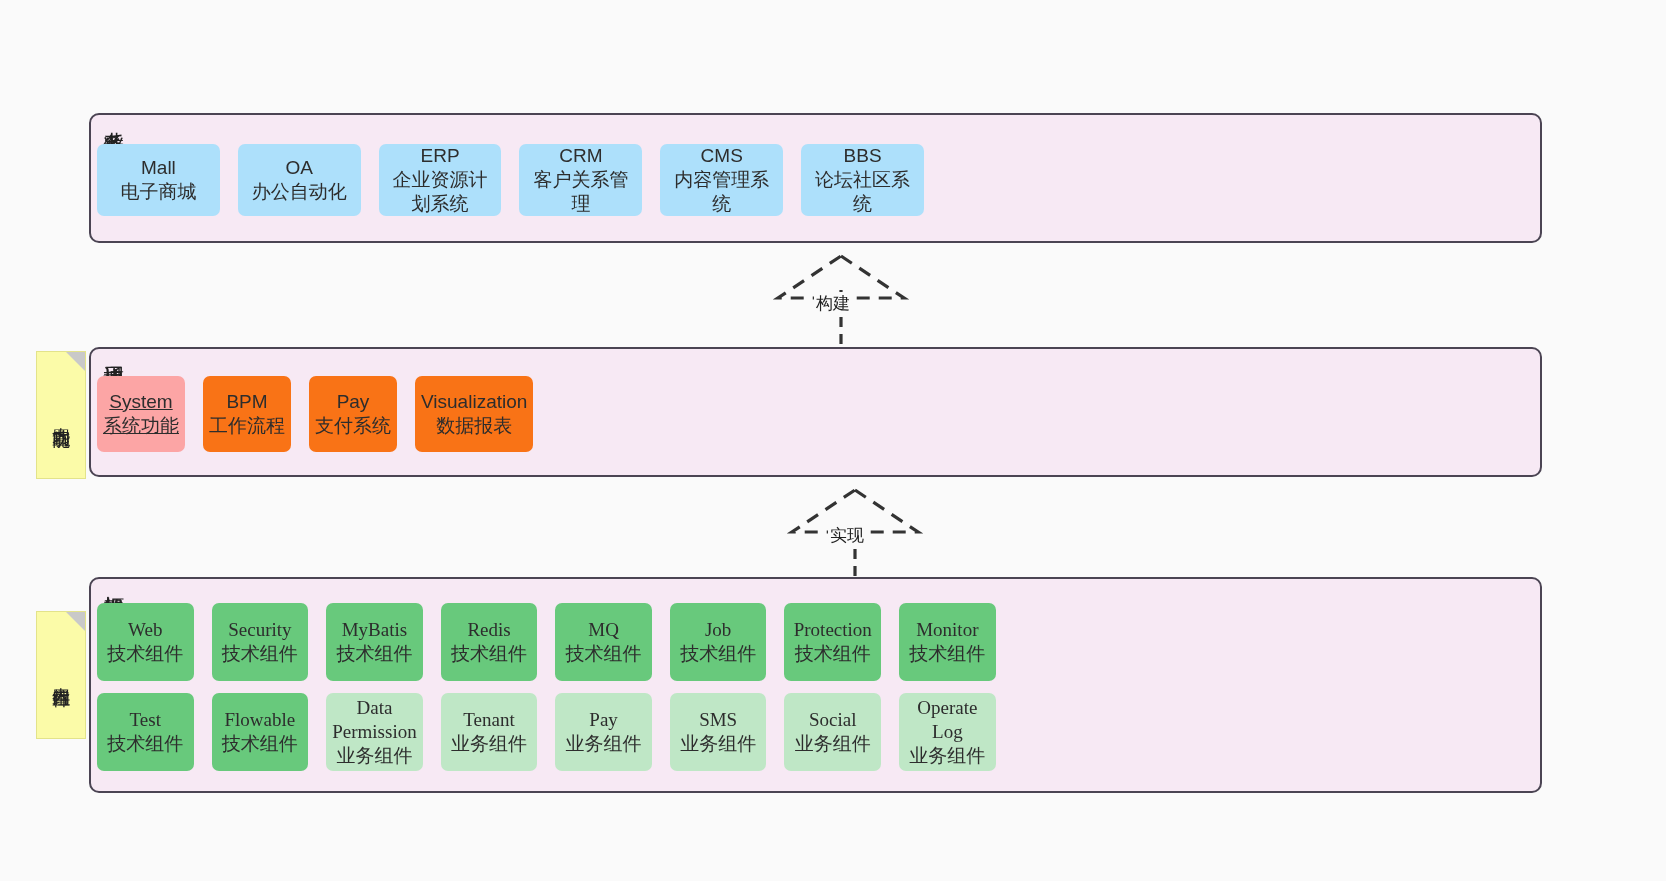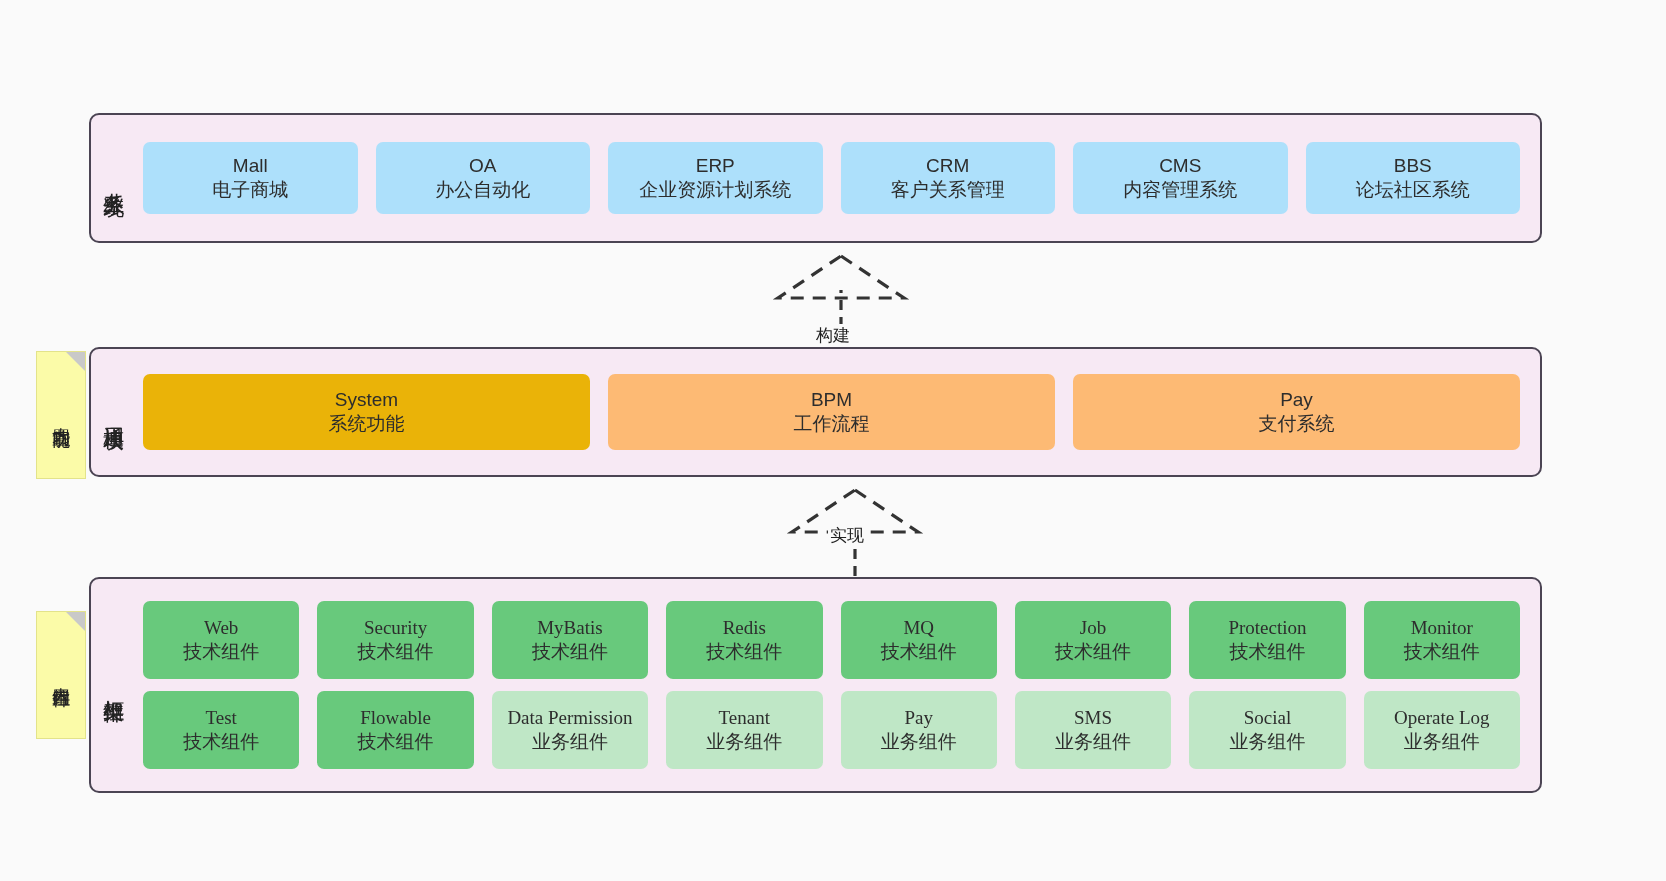--- a/index.html
+++ b/index.html
@@ -22,21 +22,22 @@
   }
 
   
   .layer {
     position: absolute;
     box-sizing: border-box;
     background: #f7e9f4;
     border: 2px solid #4b4453;
     border-radius: 10px;
     display: flex;
-    align-items: center;
+    align-items: flex-start;
+    flex-direction: column;
   }
   .layer-title {
     flex: 0 0 auto;
     width: 46px;
     display: flex;
     align-items: center;
     justify-content: center;
     font-size: 21px;
     line-height: 1.12;
     letter-spacing: 1px;
@@ -89,25 +90,26 @@
   }
 
   
   #layer-modules {
     left: 89px;
     top: 347px;
     width: 1453px;
     height: 130px;
   }
   #layer-modules .cell {
-    background: #fdba74;
+    background: #f97316;
     height: 76px;
   }
   #layer-modules .cell.strong {
-    background: #eab308;
+    background: #fca5a5;
+    text-decoration: underline;
   }
 
   
   #layer-framework {
     left: 89px;
     top: 577px;
     width: 1453px;
     height: 216px;
   }
   #layer-framework .layer-body { gap: 12px; font-family: Liberation Serif, serif; }
@@ -175,21 +177,20 @@
   }
   #connector-build {
     left: 756px;
     top: 254px;
     width: 170px;
     height: 90px;
   }
   #connector-build .connector-label {
     left: 58px;
     top: 38px;
-    margin-top: 32px;
   }
   #connector-impl {
     left: 770px;
     top: 488px;
     width: 170px;
     height: 88px;
   }
   #connector-impl .connector-label {
     left: 58px;
     top: 36px;
@@ -250,20 +251,24 @@
           <span class="t2">系统功能</span>
         </div>
         <div class="cell">
           <span class="t1">BPM</span>
           <span class="t2">工作流程</span>
         </div>
         <div class="cell">
           <span class="t1">Pay</span>
           <span class="t2">支付系统</span>
         </div>
+        <div class="cell">
+          <span class="t1">Visualization</span>
+          <span class="t2">数据报表</span>
+        </div>
       </div>
     </div>
   </div>
 
   <div class="connector" id="connector-impl">
     <svg width="170" height="88" viewBox="0 0 170 88">
       <path d="M85 88 L85 36" stroke="#333" stroke-width="3.2" stroke-dasharray="10,7" fill="none"></path>
       <path d="M85 2 L148 44 L22 44 Z" stroke="#333" stroke-width="3.2" stroke-dasharray="13,9" fill="none" stroke-linejoin="miter"></path>
     </svg>
     <span class="connector-label">实现</span>

